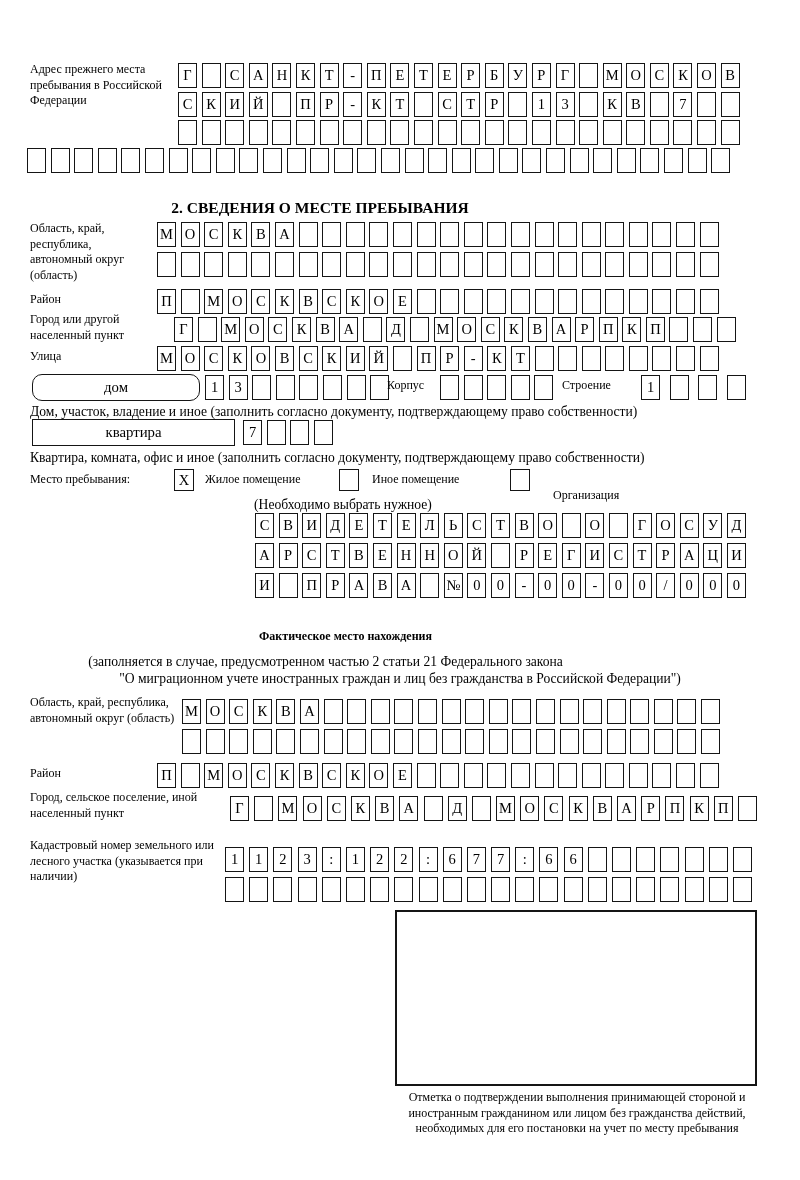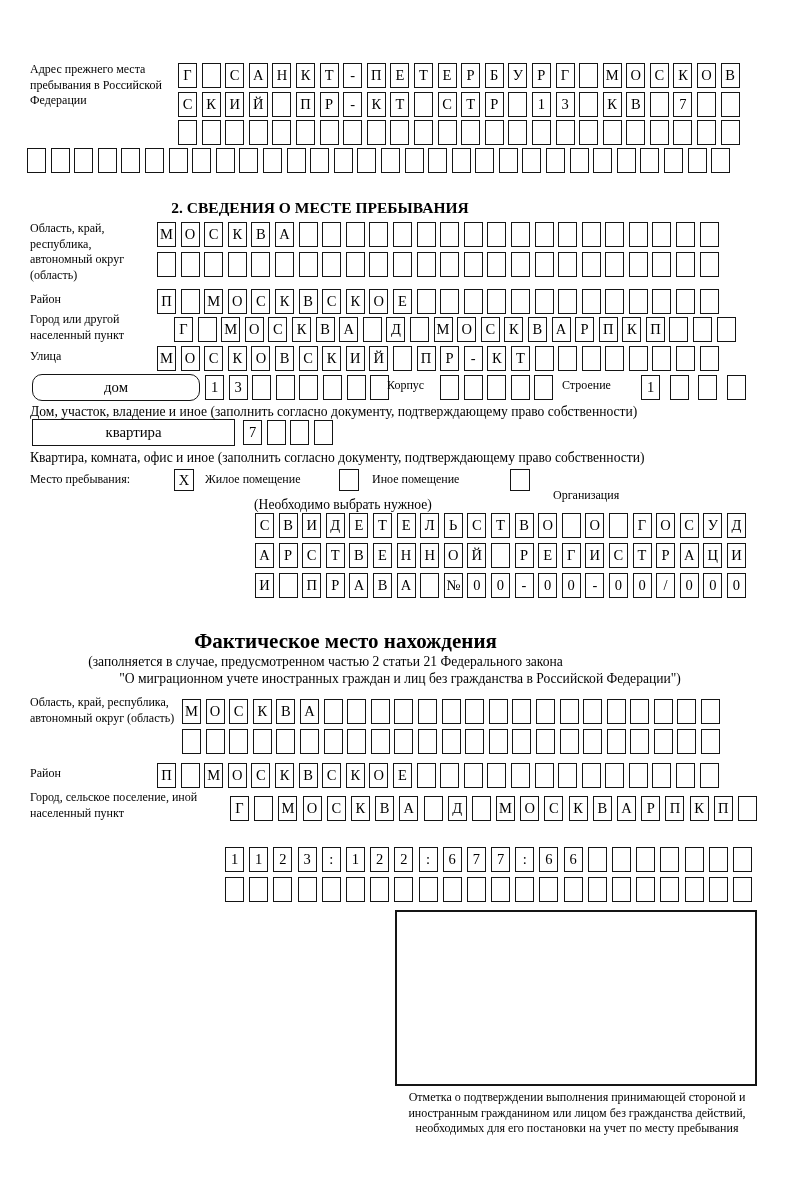--- a/index.html
+++ b/index.html
@@ -389,21 +389,21 @@
       <div class="cell">0</div>
       <div class="cell">-</div>
       <div class="cell">0</div>
       <div class="cell">0</div>
       <div class="cell">/</div>
       <div class="cell">0</div>
       <div class="cell">0</div>
       <div class="cell">0</div>
     </div>
 
-  <div class="abs title center" style="left:0;top:629px;width:691px;font-size:21px;">Фактическое место нахождения</div>
+  <div class="abs title center" style="left:0;top:629px;width:691px;font-size:12px;">Фактическое место нахождения</div>
   <div class="abs caption center" style="left:0;top:654px;width:651px;">(заполняется в случае, предусмотренном частью 2 статьи 21 Федерального закона</div>
   <div class="abs caption center" style="left:0;top:671px;width:800px;">"О миграционном учете иностранных граждан и лиц без гражданства в Российской Федерации")</div>
 
   <div class="abs label" style="left:30px;top:695px;width:152px;">Область, край, республика, автономный округ (область)</div>
   <div class="abs cellrow" style="left:182px;top:699px;">
       <div class="cell">М</div>
       <div class="cell">О</div>
       <div class="cell">С</div>
       <div class="cell">К</div>
       <div class="cell">В</div>
@@ -499,20 +499,21 @@
       <div class="cell">К</div>
       <div class="cell">В</div>
       <div class="cell">А</div>
       <div class="cell">Р</div>
       <div class="cell">П</div>
       <div class="cell">К</div>
       <div class="cell">П</div>
       <div class="cell"></div>
     </div>
 
+  <div class="abs label" style="left:30px;top:838px;width:195px;">Кадастровый номер земельного или лесного участка (указывается при наличии)</div>
   <div class="abs cellrow wide" style="left:225px;top:847px;">
       <div class="cell">1</div>
       <div class="cell">1</div>
       <div class="cell">2</div>
       <div class="cell">3</div>
       <div class="cell">:</div>
       <div class="cell">1</div>
       <div class="cell">2</div>
       <div class="cell">2</div>
       <div class="cell">:</div>

